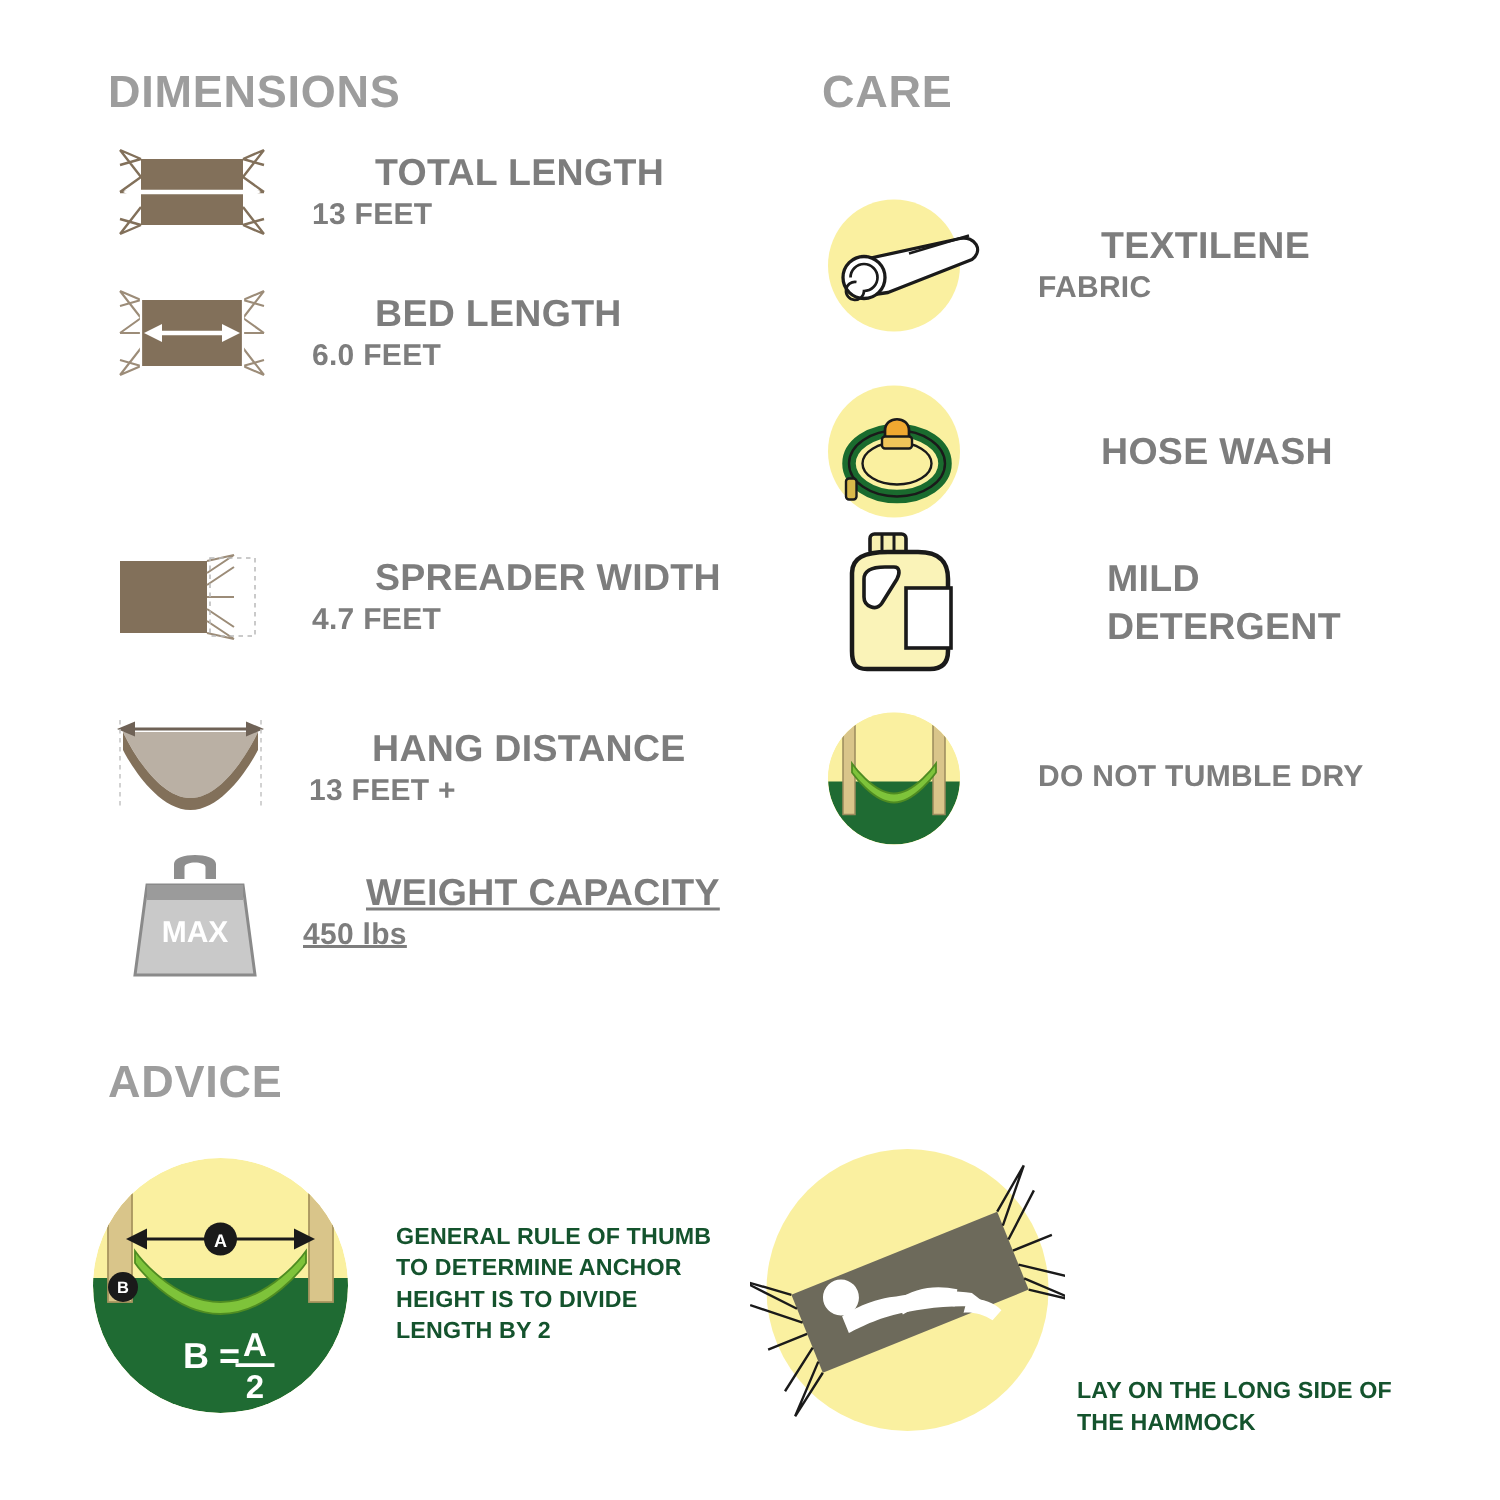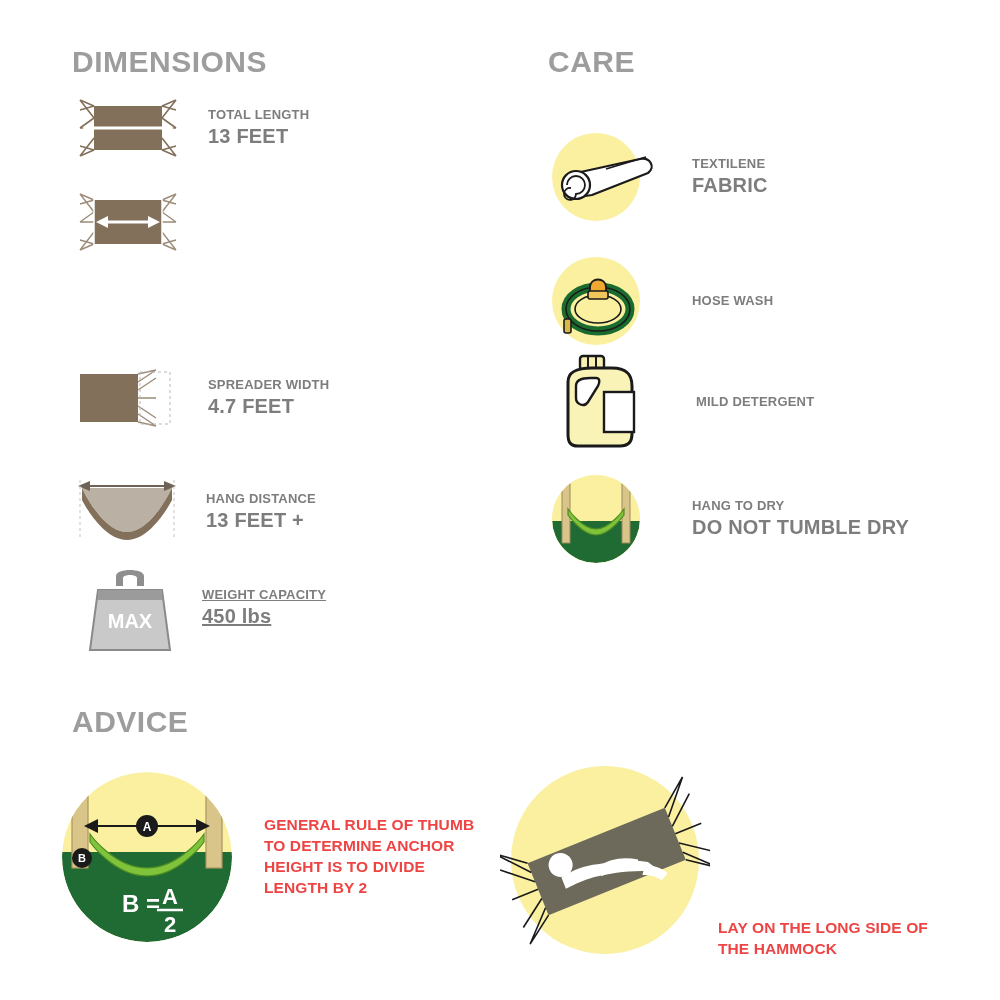--- a/index.html
+++ b/index.html
@@ -35,35 +35,35 @@
   }
   .icon-box {
     position: relative;
     flex: 0 0 auto;
   }
   .labels {
     color: #7d7d7d;
     font-weight: bold;
     line-height: 1.28;
   }
-  .labels .l1 { font-size: 13px; letter-spacing: 0.2px; }
+  .labels .l1 { font-size: 25px; letter-spacing: 0.2px; margin-left: 42px; }
   .labels .l2 { font-size: 20px; letter-spacing: 0.2px; }
 
   
   .circle-y {
     width: 88px; height: 88px; border-radius: 50%;
     background: #faf0a0;
     position: relative;
     flex: 0 0 auto;
   }
 
   
   .advice-block { position: absolute; display: flex; align-items: center; }
   .advice-text {
-    color: #ef4444;
+    color: #14532d;
     font-weight: bold;
     font-size: 15.5px;
     line-height: 1.35;
     letter-spacing: 0.1px;
   }
   .adv-circle { width: 170px; height: 170px; border-radius: 50%; position: relative; overflow: hidden; flex:0 0 auto;}
   .adv-circle-2 { width: 200px; height: 200px; border-radius: 50%; position: relative; flex:0 0 auto;}
   svg { display:block; }
 </style>
 </head>
@@ -99,20 +99,24 @@
         <g stroke="#9c8c78" stroke-width="1.4" fill="none">
           <path d="M16,8 L2,2 M16,8 L2,12 M16,20 L2,2 M16,20 L2,30 M16,30 L2,30 M16,40 L2,58 M16,52 L2,48 M16,52 L2,58"></path>
           <path d="M84,8 L98,2 M84,8 L98,12 M84,20 L98,2 M84,20 L98,30 M84,30 L98,30 M84,40 L98,58 M84,52 L98,48 M84,52 L98,58"></path>
         </g>
         <line x1="26" y1="30" x2="74" y2="30" stroke="#ffffff" stroke-width="3"></line>
         <polygon points="18,30 30,24 30,36" fill="#ffffff"></polygon>
         <polygon points="82,30 70,24 70,36" fill="#ffffff"></polygon>
         <line x1="16" y1="6" x2="16" y2="54" stroke="#ffffff" stroke-width="1.5"></line>
         <line x1="84" y1="6" x2="84" y2="54" stroke="#ffffff" stroke-width="1.5"></line>
       </svg>
+    </div>
+    <div class="labels" style="margin-left:30px;">
+      <div class="l1">BED LENGTH</div>
+      <div class="l2">6.0 FEET</div>
     </div>
   </div>
 
 
   <div class="row" style="left:78px; top:366px;">
     <div class="icon-box">
       <svg width="100" height="64" viewBox="0 0 100 64">
         <rect x="2" y="8" width="58" height="48" fill="#82705a"></rect>
         <g stroke="#9c8c78" stroke-width="1.4" fill="none">
           <path d="M60,8 L78,4 M60,16 L78,4 M60,24 L78,12 M60,32 L78,32 M60,40 L78,52 M60,48 L78,60 M60,56 L78,60"></path>
@@ -222,21 +226,20 @@
         <g clip-path="url(#clipCircle)">
           <rect x="0" y="0" width="88" height="88" fill="#faf0a0"></rect>
           <rect x="0" y="46" width="88" height="42" fill="#1f6b33"></rect>
           <rect x="10" y="8" width="8" height="60" fill="#d9c58a" stroke="#9b8a5c" stroke-width="1"></rect>
           <rect x="70" y="8" width="8" height="60" fill="#d9c58a" stroke="#9b8a5c" stroke-width="1"></rect>
           <path d="M16,34 C16,34 30,54 44,54 C58,54 72,34 72,34 L72,40 C72,40 58,60 44,60 C30,60 16,40 16,40 Z" fill="#7ec33a" stroke="#4f8c22" stroke-width="1.2"></path>
         </g>
       </svg>
     </div>
     <div class="labels" style="margin-left:52px;">
-      <div class="l1">HANG TO DRY</div>
       <div class="l2">DO NOT TUMBLE DRY</div>
     </div>
   </div>
 
   <div class="section-title" id="title-advice">ADVICE</div>
 
   <div class="advice-block" style="left:62px; top:772px;">
     <div class="adv-circle">
       <svg width="170" height="170" viewBox="0 0 170 170">
         <defs>

